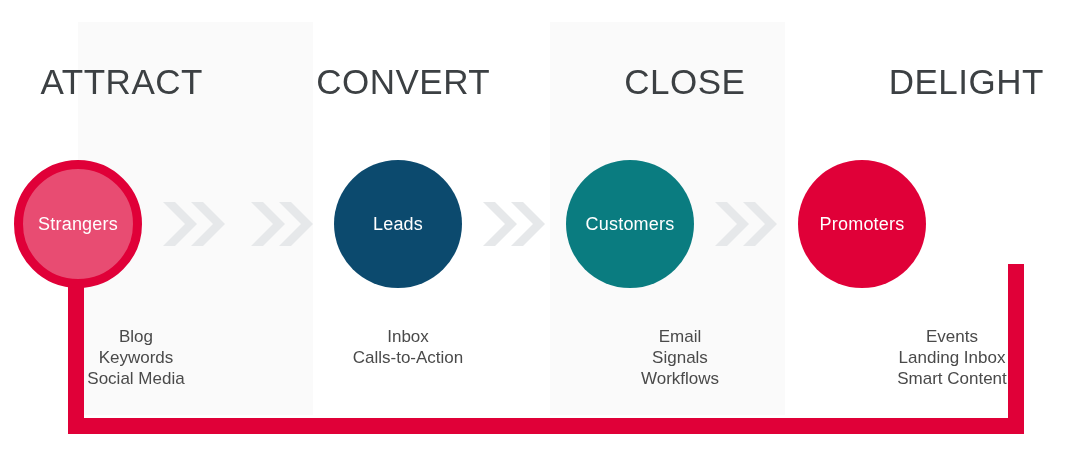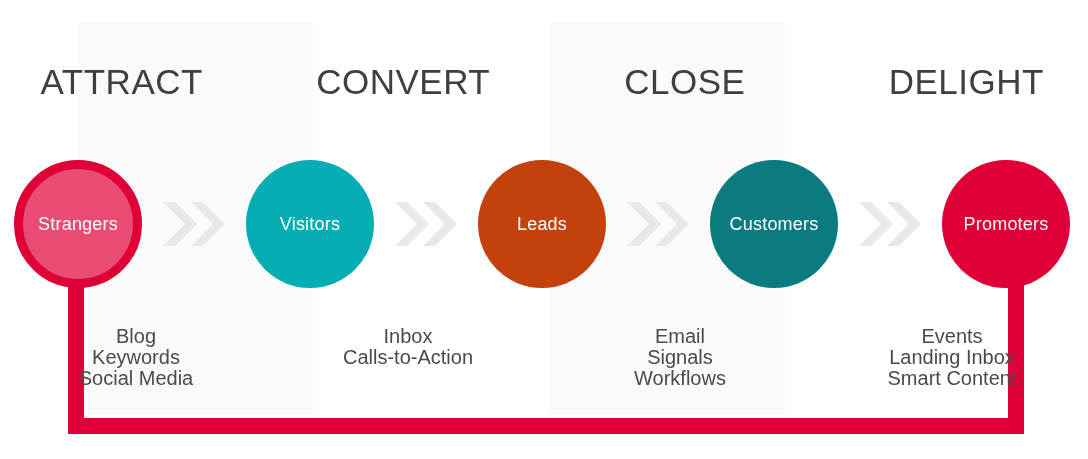--- a/index.html
+++ b/index.html
@@ -39,21 +39,21 @@
         flex:0 0 auto;box-sizing:border-box;}
   .node span{color:#ffffff;font-size:18px;font-weight:400;
              letter-spacing:.2px;white-space:nowrap;}
   .node.ringed{border:9px solid #e00038;}
 
   .arrow{flex:0 0 auto;width:72px;height:56px;display:flex;
          align-items:center;justify-content:center;}
 
   
   .tools{position:absolute;left:0;top:326px;width:1088px;display:flex;}
-  .toolcol{flex:1;text-align:center;color:#4a4a4a;font-size:20px;
+  .toolcol{flex:1;text-align:center;color:#4a4a4a;font-size:17px;
            line-height:21px;font-weight:400;}
   .toolcol div{white-space:nowrap;}
 </style>
 </head>
 <body>
 
 <div id="stage">
 
   <div class="band" id="band-1" style="background: rgb(250, 250, 250);"></div>
   <div class="band" id="band-3" style="background: rgb(250, 250, 250);"></div>
@@ -75,32 +75,29 @@
       <span>Strangers</span>
     </div>
 
     <div class="arrow">
       <svg width="66" height="52" viewBox="0 0 66 52">
         <polygon points="2,4 14,4 36,26 14,48 2,48 24,26" fill="#e6e8ea"></polygon>
         <polygon points="30,4 42,4 64,26 42,48 30,48 52,26" fill="#e6e8ea"></polygon>
       </svg>
     </div>
 
-    <div class="node" id="node-1" style="background: rgb(6, 174, 180);">
-      <span>Visitors</span>
-    </div>
 
     <div class="arrow">
       <svg width="66" height="52" viewBox="0 0 66 52">
         <polygon points="2,4 14,4 36,26 14,48 2,48 24,26" fill="#e6e8ea"></polygon>
         <polygon points="30,4 42,4 64,26 42,48 30,48 52,26" fill="#e6e8ea"></polygon>
       </svg>
     </div>
 
-    <div class="node" id="node-2" style="background: #c2410c;">
+    <div class="node" id="node-2" style="background: #0c4a6e;">
       <span>Leads</span>
     </div>
 
     <div class="arrow">
       <svg width="66" height="52" viewBox="0 0 66 52">
         <polygon points="2,4 14,4 36,26 14,48 2,48 24,26" fill="#e6e8ea"></polygon>
         <polygon points="30,4 42,4 64,26 42,48 30,48 52,26" fill="#e6e8ea"></polygon>
       </svg>
     </div>
 

